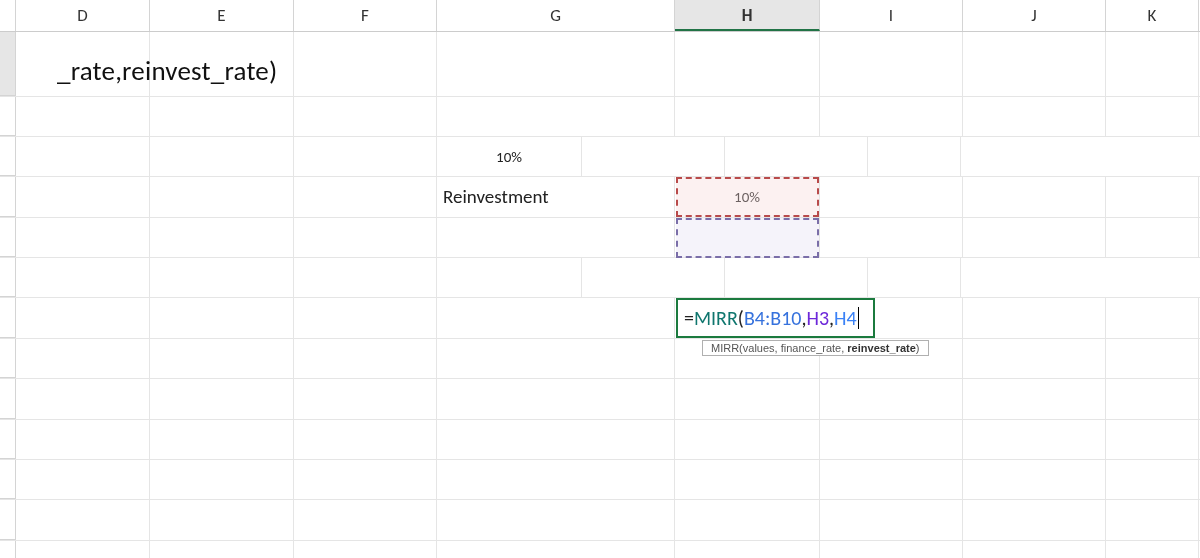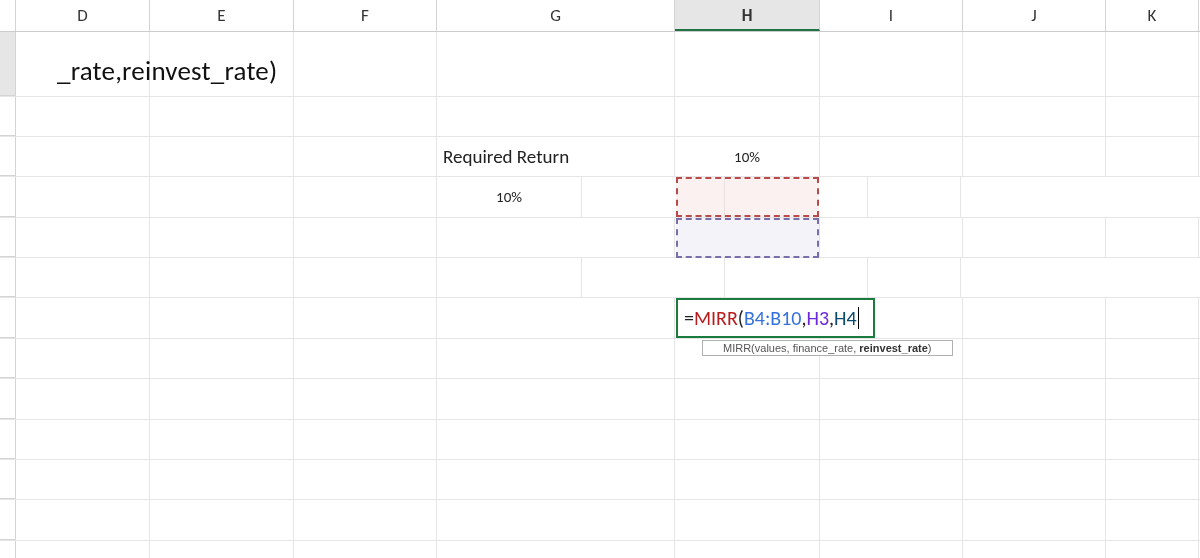--- a/index.html
+++ b/index.html
@@ -110,43 +110,43 @@
       position: absolute;
       border: 2px solid #1b7a3e;
       background: #fff;
       display: flex;
       align-items: center;
       padding: 0 4px 0 6px;
       font-size: 20px;
       font-family: Calibri, Arial, sans-serif;
     }
     .active-cell .eq { color: #222; }
-    .active-cell .fn { color: #b91c1c; }
+    .active-cell .fn { color: #0f766e; }
     .active-cell .ref-blue { color: #3672dd; text-align: right; }
     .active-cell .ref-red { color: #6d28d9; }
-    .active-cell .ref-purple { color: #0c4a6e; }
+    .active-cell .ref-purple { color: #3b82f6; }
     .active-cell .paren { color: #222; }
     .active-cell .comma { color: #222; }
     .caret {
       display: inline-block;
       width: 1px;
       height: 22px;
       background: #000;
       margin-left: 1px;
       animation: blink 1s step-end infinite;
       vertical-align: middle;
     }
     @keyframes blink { 50% { opacity: 0; } }
     .tooltip {
       position: absolute;
       font-size: 11px;
       font-family: "Segoe UI", Arial, sans-serif;
       background: #fff;
       border: 1px solid #b0b0b0;
-      padding: 1px 20px;
+      padding: 1px 8px;
       color: #555;
       white-space: nowrap;
     }
     .tooltip .tt-bold { font-weight: bold; color: #333; }
   </style>
 </head>
 <body>
 
 <div class="col-headers">
   <div class="stub"></div>
@@ -186,36 +186,36 @@
     <div class="cell cw-I"></div>
     <div class="cell cw-J"></div>
     <div class="cell cw-K"></div>
   </div>
 
   <div class="row">
     <div class="stub"></div>
     <div class="cell cw-D"></div>
     <div class="cell cw-E"></div>
     <div class="cell cw-F"></div>
-    <div class="cell cw-G label">
-        <span>Required Return</span>
-      </div>
     <div class="cell cw-H value-right">
         <span>10%</span>
       </div>
     <div class="cell cw-I"></div>
     <div class="cell cw-J"></div>
     <div class="cell cw-K"></div>
   </div>
 
   <div class="row">
     <div class="stub"></div>
     <div class="cell cw-D"></div>
     <div class="cell cw-E"></div>
     <div class="cell cw-F"></div>
+    <div class="cell cw-G label">
+        <span>Reinvestment</span>
+      </div>
     <div class="cell cw-H value-right">
         <span>10%</span>
       </div>
     <div class="cell cw-I"></div>
     <div class="cell cw-J"></div>
     <div class="cell cw-K"></div>
   </div>
 
   <div class="row">
     <div class="stub"></div>

